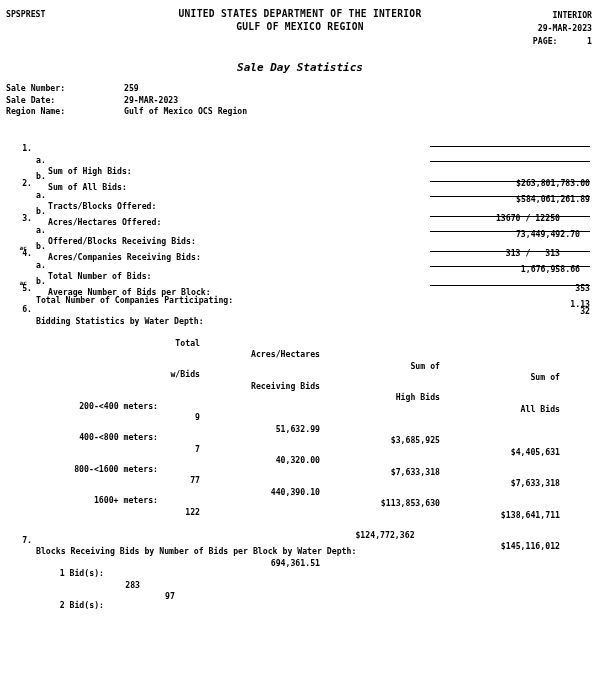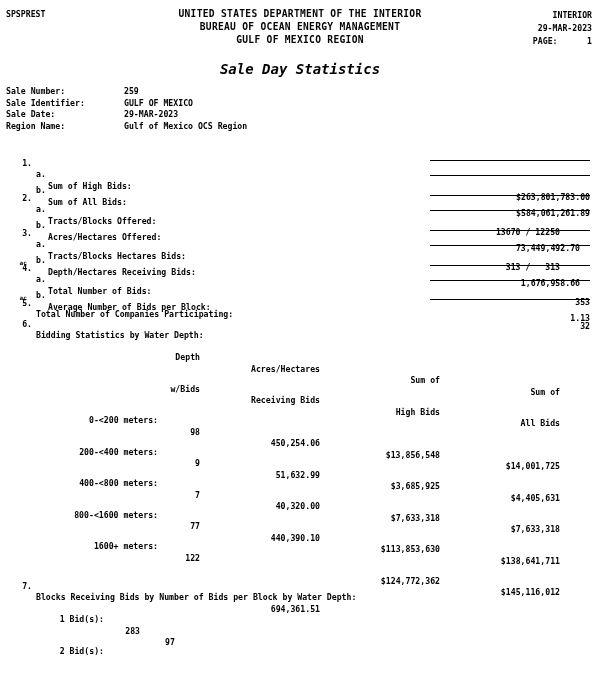--- a/index.html
+++ b/index.html
@@ -50,21 +50,21 @@
     text-align: right;
     font-weight: bold;
     font-size: 8.2px;
     line-height: 13px;
   }
   .hdr-right div { white-space: pre; }
   .subtitle {
     text-align: center;
     font-style: italic;
     font-weight: bold;
-    font-size: 14px;
+    font-size: 11px;
     margin-top: 4px;
   }
   
   .meta {
     margin: 9px 0 0 6px;
     line-height: 11.5px;
     font-weight: bold;
   }
   .meta .lbl { display: inline-block; width: 118px; }
   .meta .val { }
@@ -123,38 +123,34 @@
 </style>
 </head>
 <body>
 
 <div class="page">
 
   <div class="hdr">
     <div class="hdr-left">SPSPREST</div>
     <div class="hdr-center">
       <div>UNITED STATES DEPARTMENT OF THE INTERIOR</div>
-      <div>BUREAU OF OCEAN ENERGY MANAGEMENT</div>
       <div>GULF OF MEXICO REGION</div>
     </div>
     <div class="hdr-right">
       <div>INTERIOR</div>
       <div>29-MAR-2023</div>
       <div>PAGE:      1</div>
     </div>
   </div>
 
   <div class="subtitle">Sale Day Statistics</div>
 
   <div class="meta">
     <div>
       <span class="lbl">Sale Number:</span><span class="val">259</span>
-    </div>
-    <div>
-      <span class="lbl">Sale Identifier:</span><span class="val">GULF OF MEXICO</span>
     </div>
     <div>
       <span class="lbl">Sale Date:</span><span class="val">29-MAR-2023</span>
     </div>
     <div>
       <span class="lbl">Region Name:</span><span class="val">Gulf of Mexico OCS Region</span>
     </div>
   </div>
 
   <div class="body" style="margin-top:14px;">
@@ -188,29 +184,29 @@
       <span class="lab">b.</span>
       <span class="lab2">Acres/Hectares Offered:</span>
       <span class="valright" style="right:20px;">73,449,492.70</span>
       <span class="valright sup" style="right:10px;">ac</span>
       <span class="rule" style="right:10px; width:160px; bottom:5px;"></span>
     </div>
 
     <div class="row" style="height:16px;">
       <span class="num">3.</span>
       <span class="lab">a.</span>
-      <span class="lab2">Tracts/Blocks Hectares Bids:</span>
+      <span class="lab2">Offered/Blocks Receiving Bids:</span>
       <span class="valright" style="right:40px;">313 /   313</span>
       <span class="rule" style="right:10px; width:160px; bottom:1px;"></span>
     </div>
 
     <div class="row" style="height:19px;">
       <span class="num"></span>
       <span class="lab">b.</span>
-      <span class="lab2">Depth/Hectares Receiving Bids:</span>
+      <span class="lab2">Acres/Companies Receiving Bids:</span>
       <span class="valright" style="right:20px;">1,676,958.66</span>
       <span class="valright sup" style="right:10px;">ac</span>
       <span class="rule" style="right:10px; width:160px; bottom:5px;"></span>
     </div>
 
     <div class="row" style="height:16px;">
       <span class="num">4.</span>
       <span class="lab">a.</span>
       <span class="lab2">Total Number of Bids:</span>
       <span class="valright">353</span>
@@ -233,37 +229,30 @@
     </div>
   </div>
 
   <div class="body" style="margin-top:2px;">
     <div class="row">
       <span class="num">6.</span>
       <span class="lab">Bidding Statistics by Water Depth:</span>
     </div>
     <div class="tbl">
       <div class="tblrow">
-        <span class="c" style="left:150px; width:50px;">Depth</span>
+        <span class="c" style="left:150px; width:50px;">Total</span>
         <span class="c" style="left:210px; width:110px;">Acres/Hectares</span>
         <span class="c" style="left:330px; width:110px;">Sum of</span>
         <span class="c" style="left:450px; width:110px;">Sum of</span>
       </div>
       <div class="tblrow">
         <span class="c" style="left:150px; width:50px;">w/Bids</span>
         <span class="c" style="left:210px; width:110px;">Receiving Bids</span>
         <span class="c" style="left:330px; width:110px;">High Bids</span>
         <span class="c" style="left:450px; width:110px;">All Bids</span>
-      </div>
-      <div class="tblrow">
-        <span class="c" style="left:30px; width:128px;">0-&lt;200 meters:</span>
-        <span class="c" style="left:150px; width:50px;">98</span>
-        <span class="c" style="left:210px; width:110px;">450,254.06</span>
-        <span class="c" style="left:330px; width:110px;">$13,856,548</span>
-        <span class="c" style="left:450px; width:110px;">$14,001,725</span>
       </div>
       <div class="tblrow">
         <span class="c" style="left:30px; width:128px;">200-&lt;400 meters:</span>
         <span class="c" style="left:150px; width:50px;">9</span>
         <span class="c" style="left:210px; width:110px;">51,632.99</span>
         <span class="c" style="left:330px; width:110px;">$3,685,925</span>
         <span class="c" style="left:450px; width:110px;">$4,405,631</span>
       </div>
       <div class="tblrow">
         <span class="c" style="left:30px; width:128px;">400-&lt;800 meters:</span>
@@ -276,21 +265,21 @@
         <span class="c" style="left:30px; width:128px;">800-&lt;1600 meters:</span>
         <span class="c" style="left:150px; width:50px;">77</span>
         <span class="c" style="left:210px; width:110px;">440,390.10</span>
         <span class="c" style="left:330px; width:110px;">$113,853,630</span>
         <span class="c" style="left:450px; width:110px;">$138,641,711</span>
       </div>
       <div class="tblrow">
         <span class="c" style="left:30px; width:128px;">1600+ meters:</span>
         <span class="c" style="left:150px; width:50px;">122</span>
         <span class="c" style="left:210px; width:110px;margin-top:40px;">694,361.51</span>
-        <span class="c" style="left:330px; width:110px;">$124,772,362</span>
+        <span class="c" style="left:330px; width:110px;text-align:center;">$124,772,362</span>
         <span class="c" style="left:450px; width:110px;">$145,116,012</span>
       </div>
     </div>
   </div>
 
   <div class="body" style="margin-top:8px;">
     <div class="row">
       <span class="num">7.</span>
       <span class="lab">Blocks Receiving Bids by Number of Bids per Block by Water Depth:</span>
     </div>

